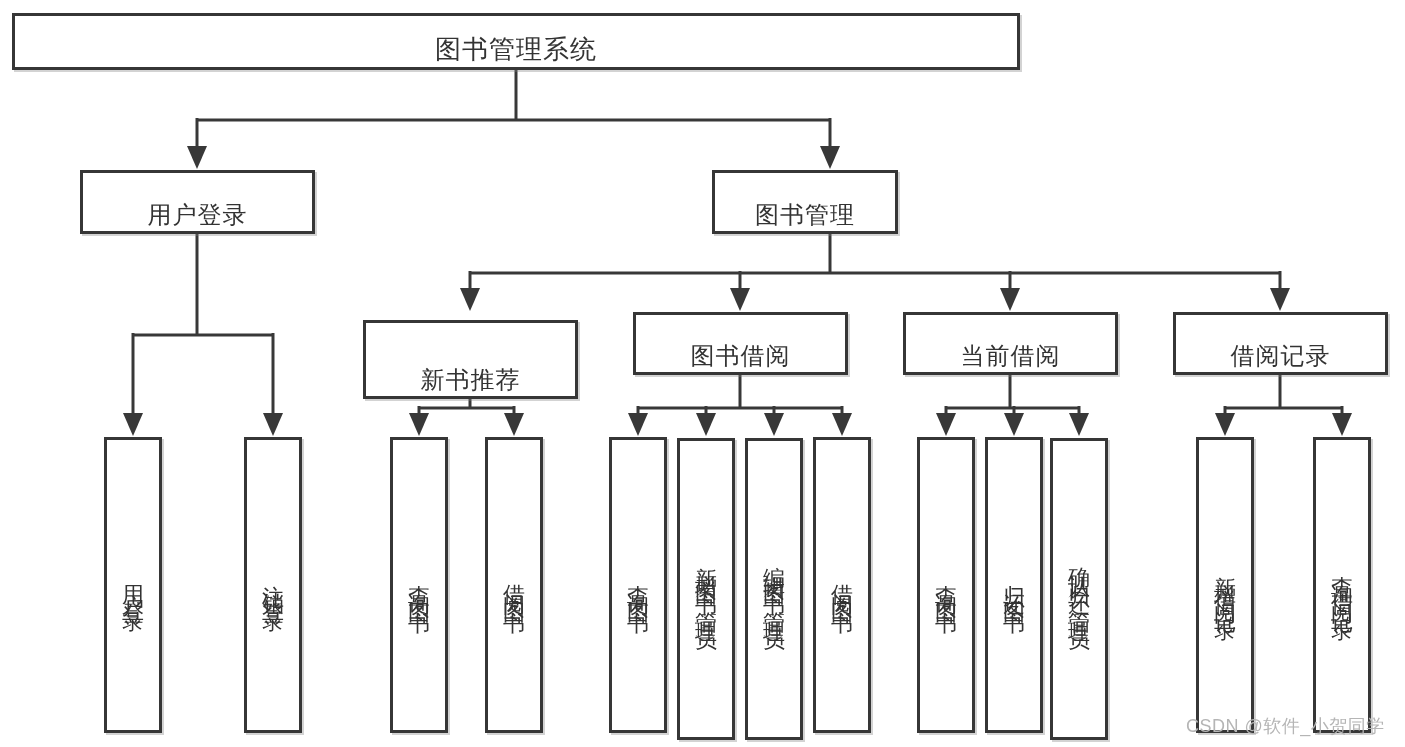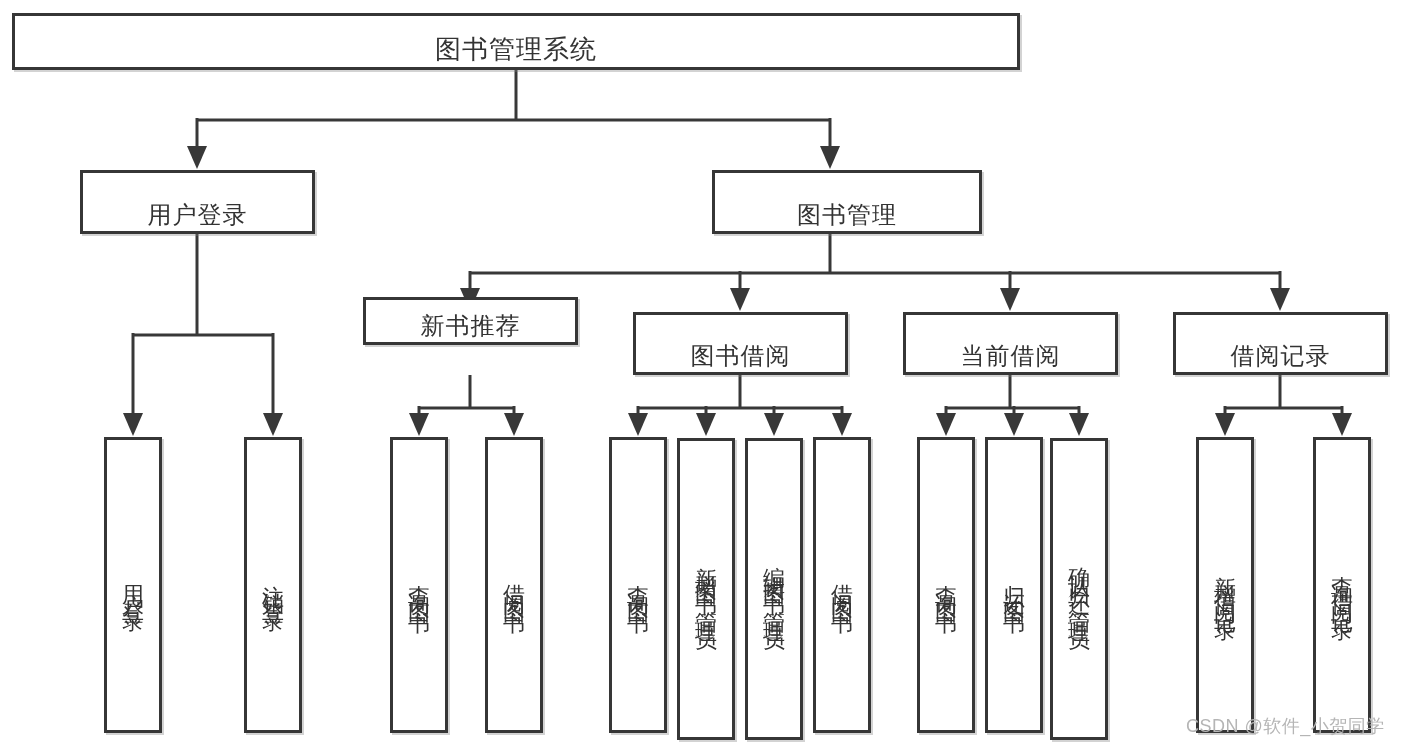--- a/index.html
+++ b/index.html
@@ -132,25 +132,25 @@
     </g>
   </svg>
 
   <div class="hbox root" style="left:12px;top:13px;width:1008px;height:57px">
     <span class="lbl">图书管理系统</span>
   </div>
 
   <div class="hbox" style="left:80px;top:170px;width:235px;height:64px">
     <span class="lbl">用户登录</span>
   </div>
-  <div class="hbox" style="left:712px;top:170px;width:270px;height:64px">
+  <div class="hbox" style="left:712px;top:170px;width:186px;height:64px">
     <span class="lbl">图书管理</span>
   </div>
 
-  <div class="hbox" style="left:363px;top:297px;width:215px;height:48px">
+  <div class="hbox" style="left:363px;top:320px;width:215px;height:79px">
     <span class="lbl">新书推荐</span>
   </div>
   <div class="hbox" style="left:633px;top:312px;width:215px;height:63px">
     <span class="lbl">图书借阅</span>
   </div>
   <div class="hbox" style="left:903px;top:312px;width:215px;height:63px">
     <span class="lbl">当前借阅</span>
   </div>
   <div class="hbox" style="left:1173px;top:312px;width:215px;height:63px">
     <span class="lbl">借阅记录</span>

